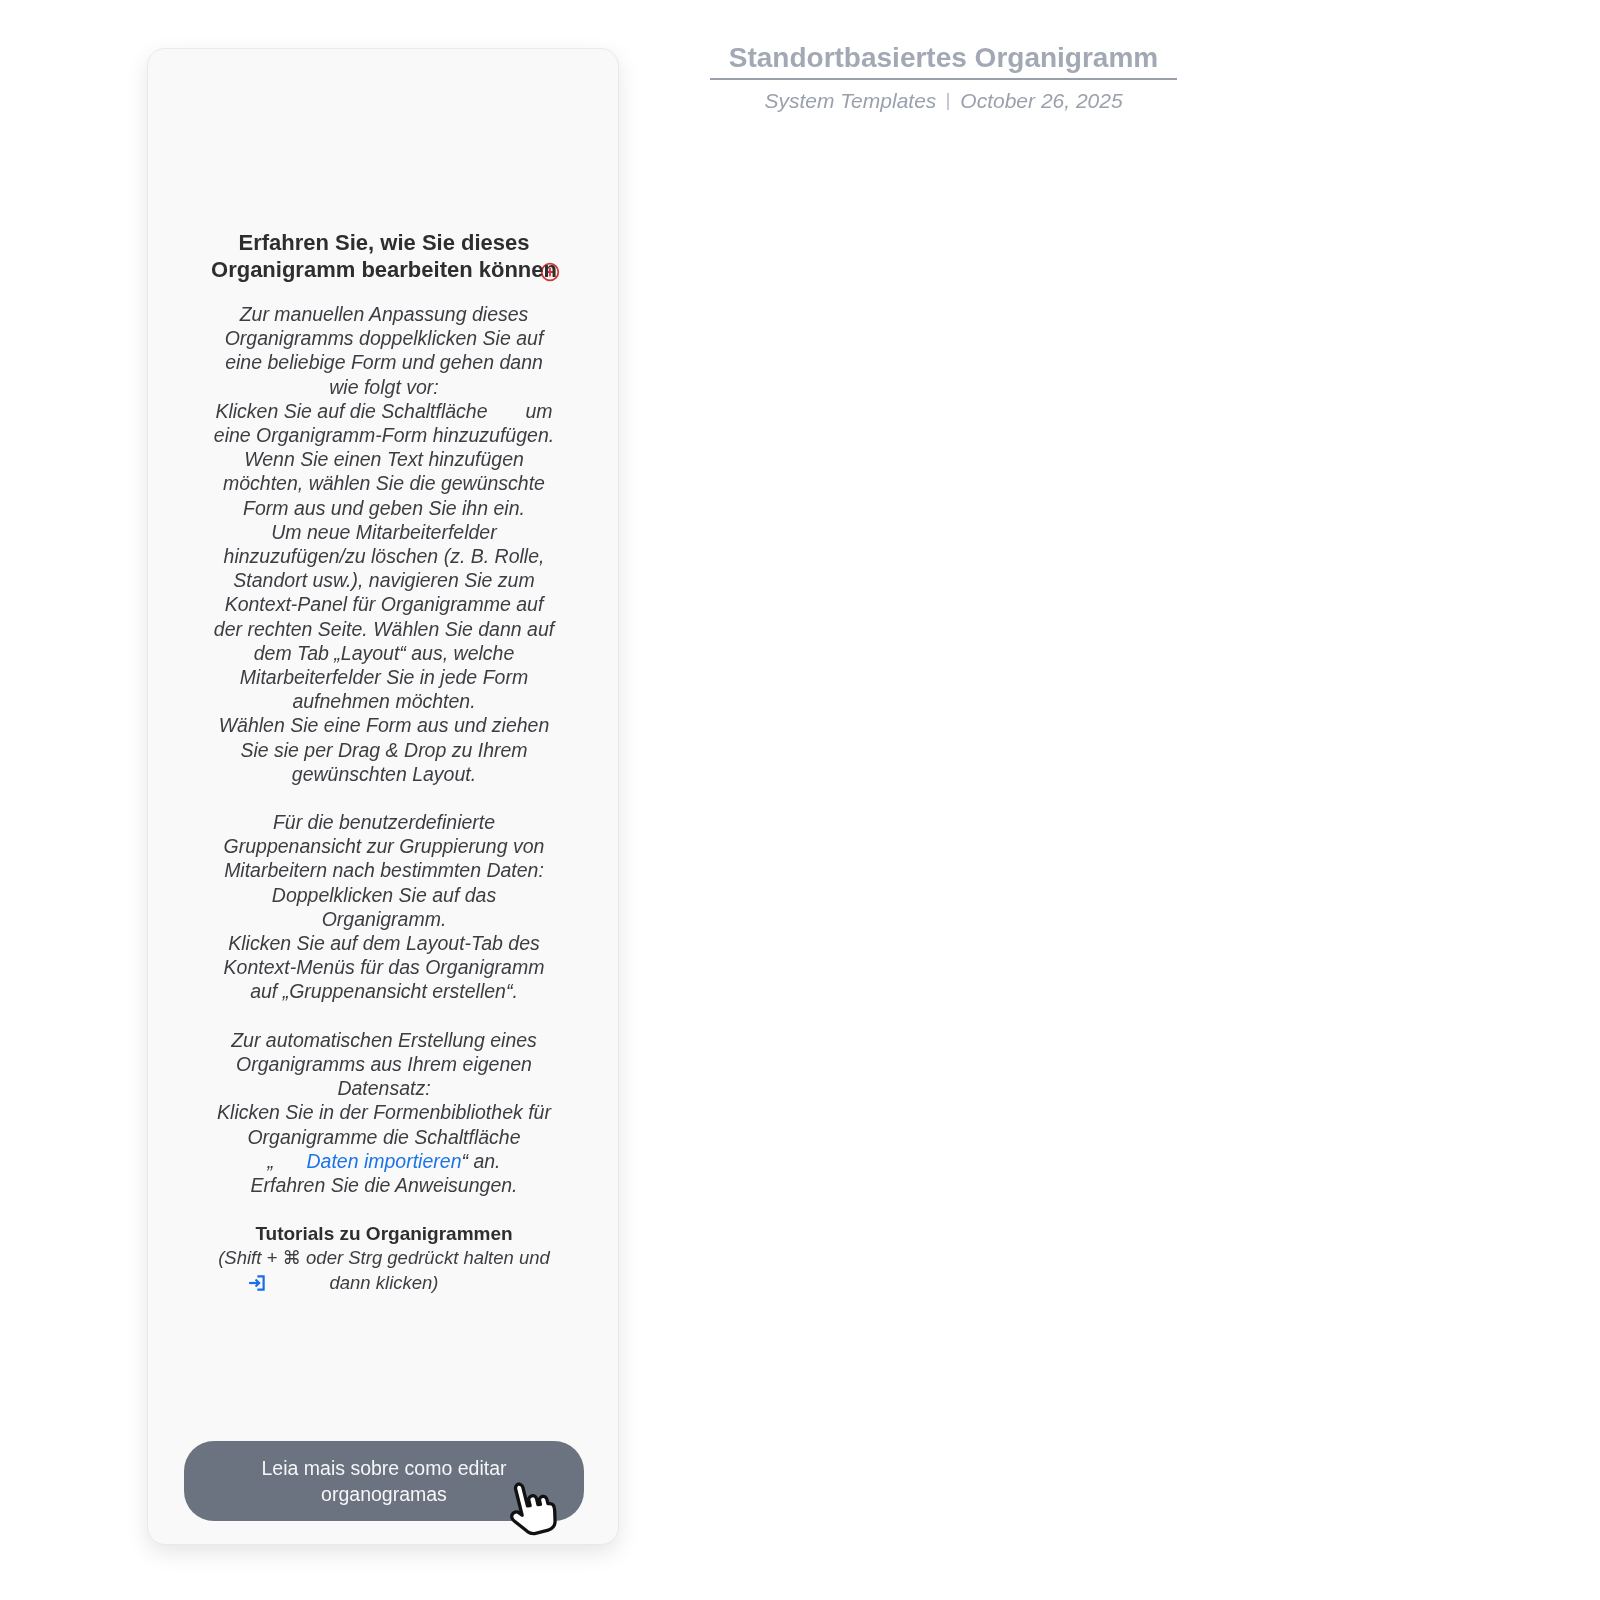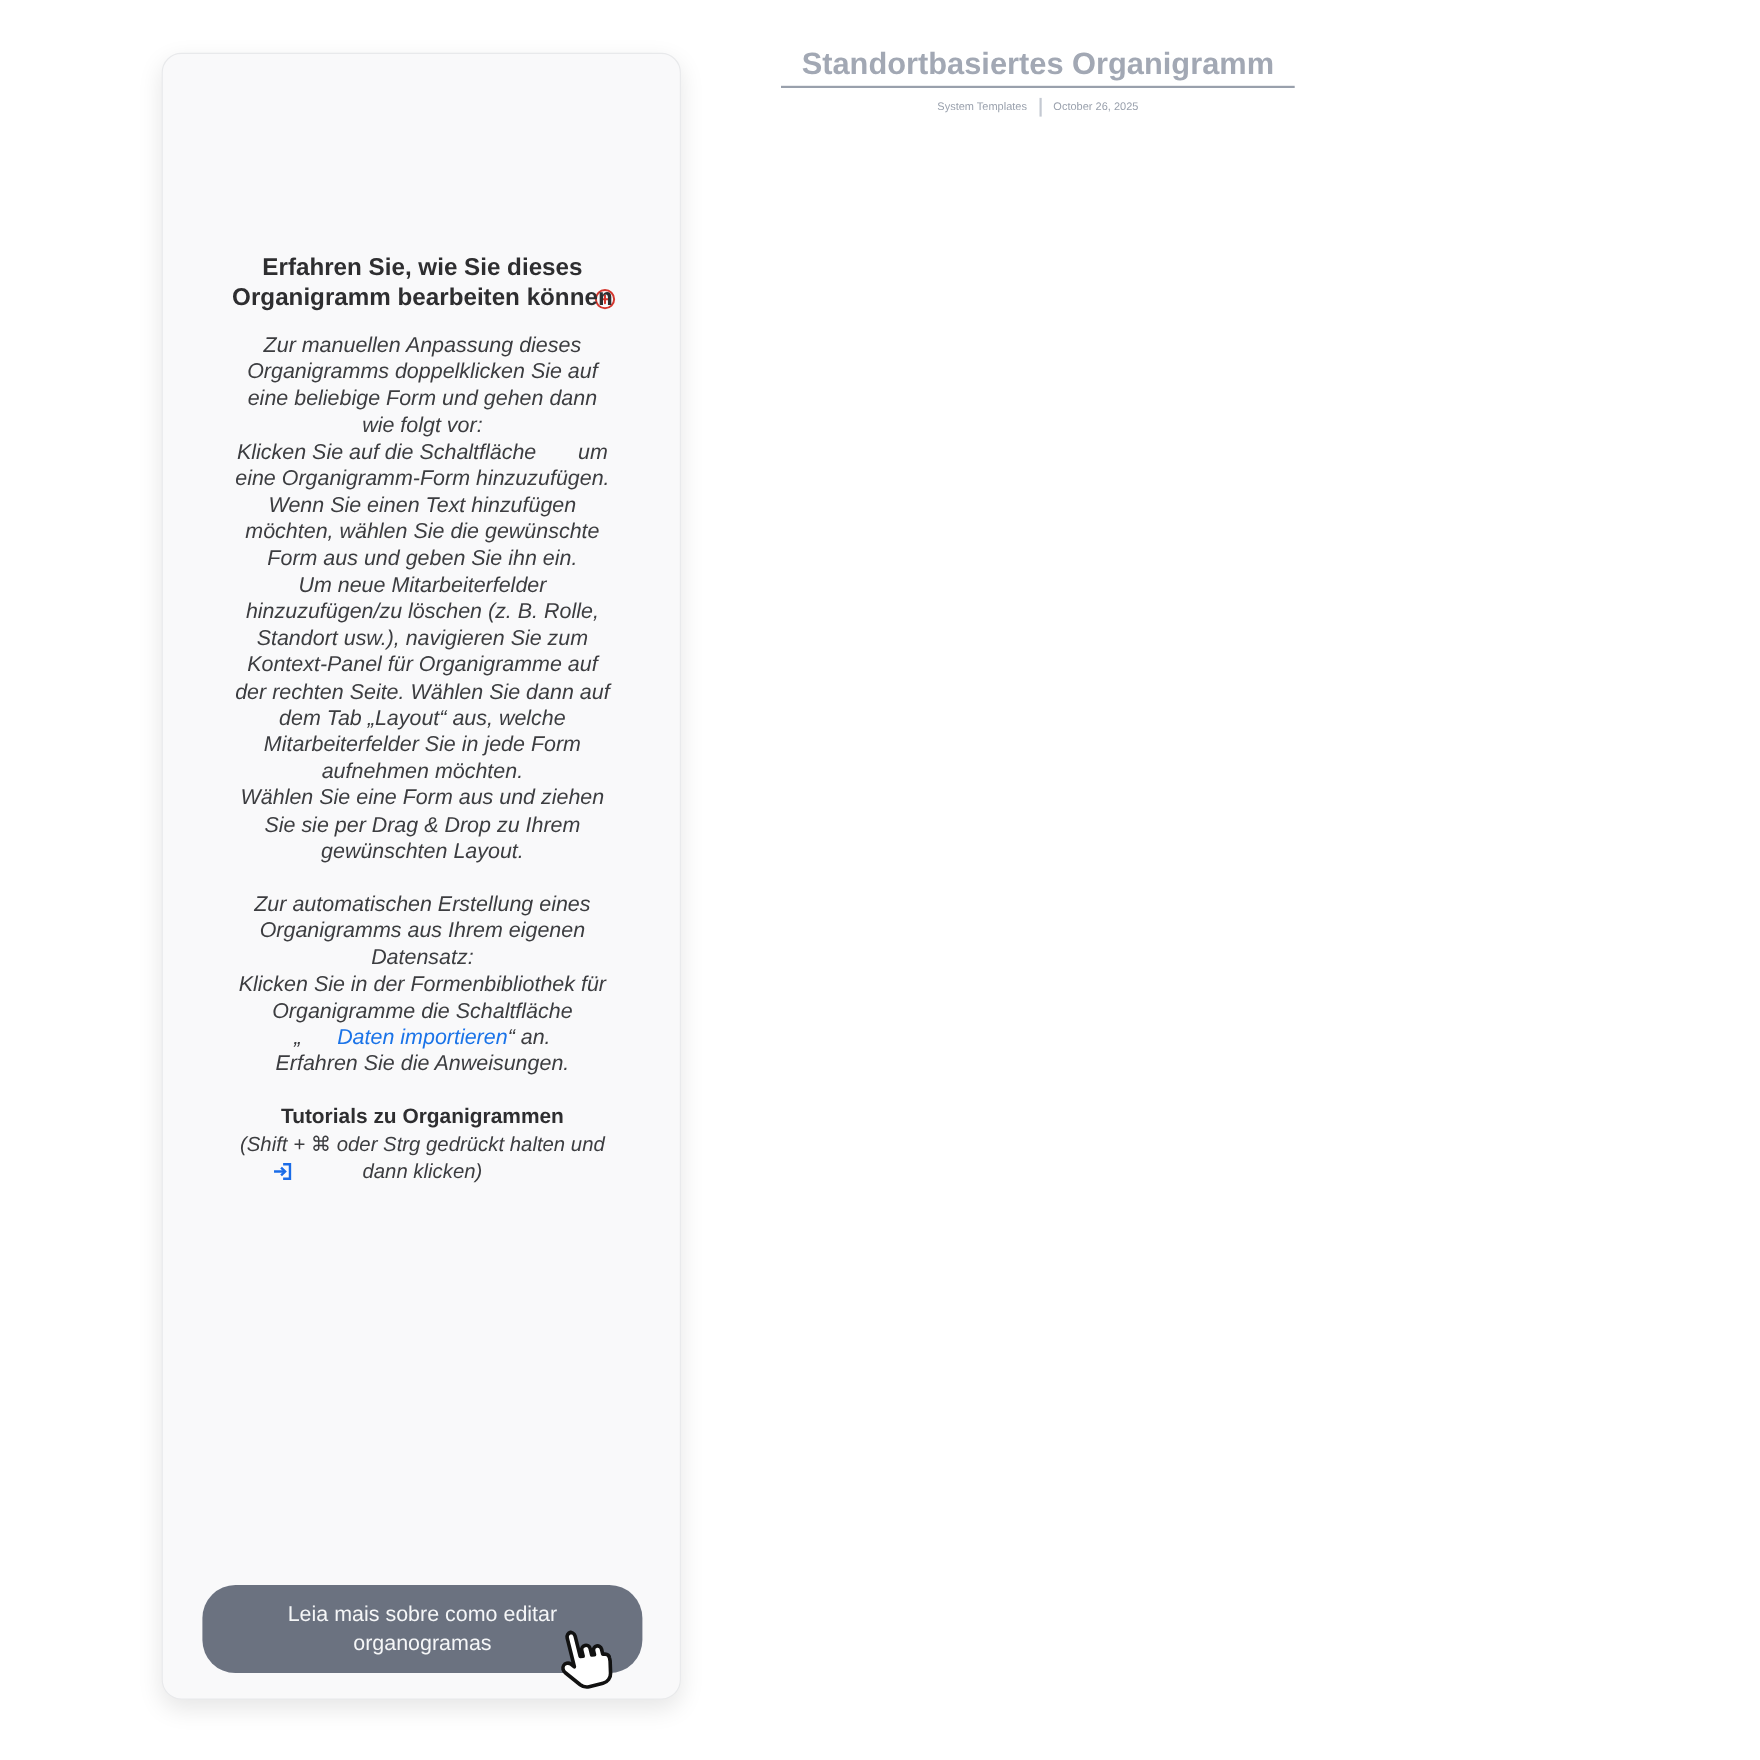--- a/index.html
+++ b/index.html
@@ -31,22 +31,23 @@
     padding-bottom: 4px;
     border-bottom: 2px solid #99a0ac;
     white-space: nowrap;
   }
   .doc-subtitle {
     margin-top: 9px;
     display: flex;
     align-items: center;
     justify-content: center;
     gap: 11px;
-    font-size: 10px;
+    font-size: 21px;
     color: #9aa1ad;
+    font-style: italic;
   }
   .subtitle-divider {
     display: inline-block;
     width: 2px;
     height: 17px;
     background: #c4c9d2;
   }
 
   
   .panel {
@@ -200,20 +201,28 @@
 Standort usw.), navigieren Sie zum
 Kontext-Panel für Organigramme auf
 der rechten Seite. Wählen Sie dann auf
 dem Tab „Layout“ aus, welche
 Mitarbeiterfelder Sie in jede Form
 aufnehmen möchten.
 Wählen Sie eine Form aus und ziehen
 Sie sie per Drag &amp; Drop zu Ihrem
 gewünschten Layout.</div>
 
+      <div class="para">Für die benutzerdefinierte
+Gruppenansicht zur Gruppierung von
+Mitarbeitern nach bestimmten Daten:
+Doppelklicken Sie auf das
+Organigramm.
+Klicken Sie auf dem Layout-Tab des
+Kontext-Menüs für das Organigramm
+auf „Gruppenansicht erstellen“.</div>
 
       <div class="para">Zur automatischen Erstellung eines
 Organigramms aus Ihrem eigenen
 Datensatz:
 Klicken Sie in der Formenbibliothek für
 Organigramme die Schaltfläche</div>
       <div class="link-line"><span>„      </span><a class="inline-link">Daten importieren</a><span>“ an.</span></div>
       <div class="link-line">Erfahren Sie die Anweisungen.</div>
 
       <div class="tut-heading">Tutorials zu Organigrammen</div>

